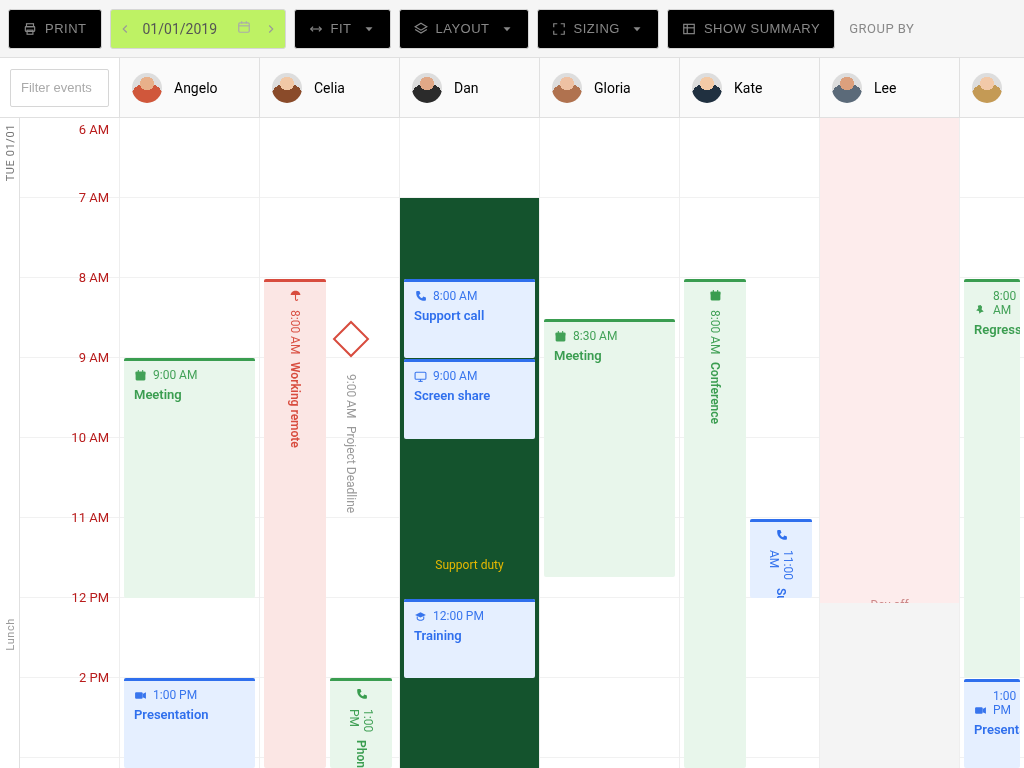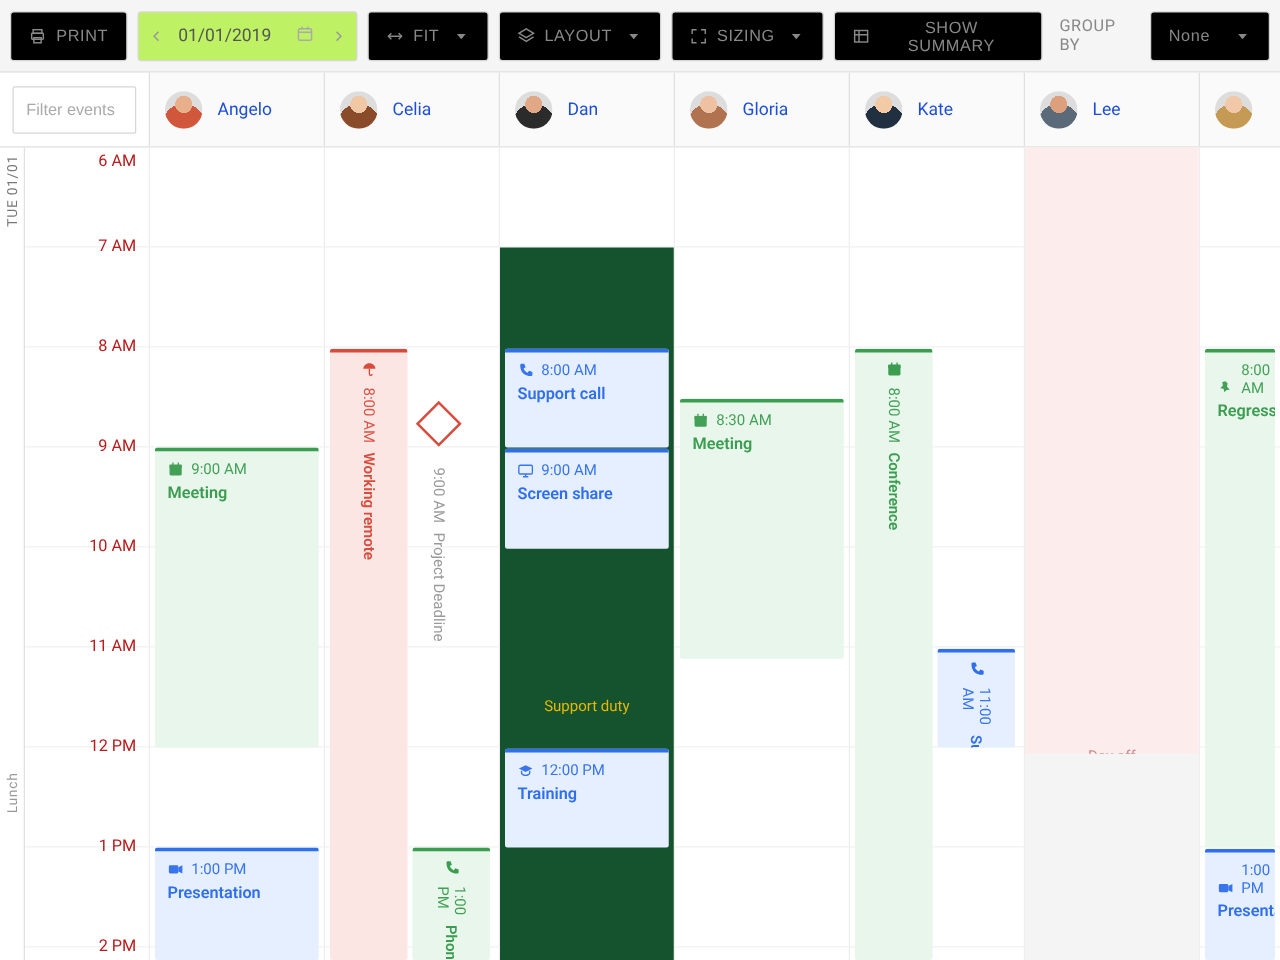--- a/index.html
+++ b/index.html
@@ -17,21 +17,21 @@
   .ico { width: 14px; height: 14px; display: inline-block; }
 
   
   .hdrrow { height: 60px; border-bottom: 1px solid #e0e0e0; display: flex; align-items: stretch; }
   .filtercell { width: 120px; border-right: 1px solid #e0e0e0; display: flex; align-items: center; justify-content: center; padding: 10px; }
   .filtercell input { width: 100%; height: 38px; border: 1px solid #d6d6d6; border-radius: 2px; padding: 0 10px; font-size: 13px; color: #555; outline: none; }
   .filtercell input::placeholder { color: #aaa; }
   .rescell { width: 140px; border-right: 1px solid #e0e0e0; display: flex; align-items: center; padding: 0 12px; gap: 12px; background: #fafafa; }
   .rescell:last-child { border-right: none; }
   .rescell .avatar { width: 30px; height: 30px; border-radius: 50%; background-size: cover; background-position: center; flex-shrink: 0; }
-  .rescell .name { color: #1d4ed8; font-size: 14px; }
+  .rescell .name { color: #000000; font-size: 14px; }
   .lastres { width: 64px; }
 
   
   .body { position: relative; height: calc(768px - 58px - 60px); display: flex; }
   .daylabel-rail { width: 20px; border-right: 1px solid #e0e0e0; position: relative; }
   .daylabel { position: absolute; top: 6px; left: 50%; transform: translateX(-50%) rotate(180deg); writing-mode: vertical-rl; font-size: 11px; color: #777; letter-spacing: .6px; white-space: nowrap; }
   .daylabel.lunch { top: 500px; color: #999; }
   .timecol { width: 100px; border-right: 1px solid #eee; position: relative; }
   .timecol .slot { height: 80px; border-bottom: 1px solid #f1f1f1; position: relative; }
   .timecol .slot span { position: absolute; top: -8px; right: 10px; color: #b91c1c; font-size: 13px; }
@@ -157,26 +157,20 @@
     <svg class="ico" viewBox="0 0 24 24" fill="none" stroke="currentColor" stroke-width="2">
         <rect x="3" y="4" width="18" height="16"></rect>
         <line x1="3" y1="10" x2="21" y2="10"></line>
         <line x1="9" y1="4" x2="9" y2="20"></line>
       </svg>
     <span>SHOW SUMMARY</span>
   </button>
 
   <span class="group-label">GROUP BY</span>
 
-  <button class="tbtn" style="text-transform:none;min-width:96px;justify-content:space-between;">
-    <span>None</span>
-    <svg class="ico caret" viewBox="0 0 24 24" fill="currentColor">
-        <polygon points="6 9 18 9 12 16"></polygon>
-      </svg>
-  </button>
 </div>
 
 <div class="hdrrow">
   <div class="filtercell">
     <input type="text" placeholder="Filter events" style="">
   </div>
   <div id="res-hdr" style="display:flex;flex:1;overflow:hidden;">
       <div class="rescell">
         <div class="avatar m1"></div>
         <span class="name">Angelo</span>
@@ -228,23 +222,20 @@
       <div class="slot">
         <span>10 AM</span>
       </div>
       <div class="slot">
         <span>11 AM</span>
       </div>
       <div class="slot">
         <span>12 PM</span>
       </div>
       <div class="slot">
-        <span>1 PM</span>
-      </div>
-      <div class="slot">
         <span>2 PM</span>
       </div>
     </div>
   <div class="cols" id="cols">
       <div class="col">
         <div class="gridlines">
           <div class="row"></div>
           <div class="row"></div>
           <div class="row"></div>
           <div class="row"></div>
@@ -364,21 +355,21 @@
           <div class="row"></div>
           <div class="row"></div>
           <div class="row"></div>
           <div class="row"></div>
           <div class="row"></div>
           <div class="row"></div>
           <div class="row"></div>
           <div class="row"></div>
           <div class="row"></div>
         </div>
-        <div class="ev green" style="top: 201px; height: 208px;">
+        <div class="ev green" style="top: 201px; height: 258px;">
           <div class="topbar"></div>
           <div class="etime">
             <svg class="eicon" viewBox="0 0 24 24">
               <use href="#i-calendar"></use>
             </svg>
             <span>8:30 AM</span>
           </div>
           <div class="etitle">Meeting</div>
         </div>
       </div>

